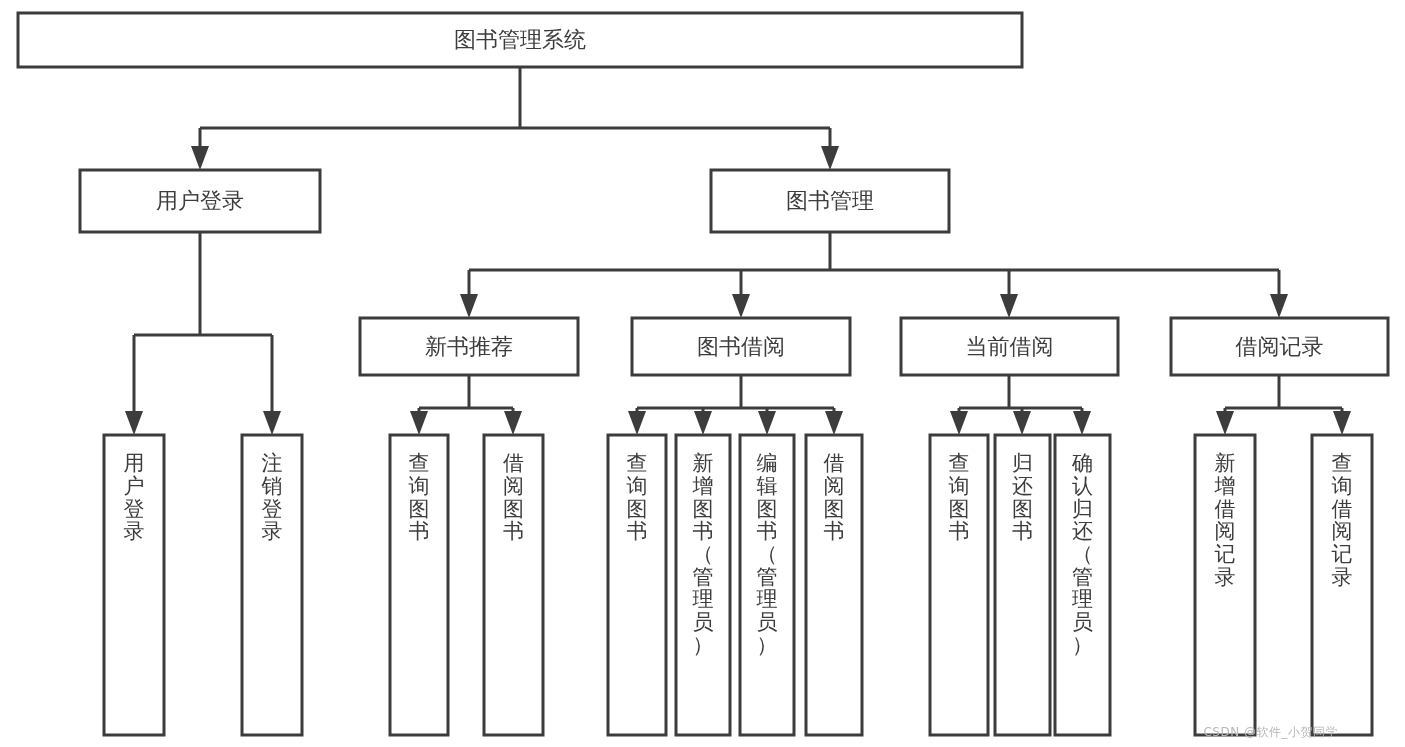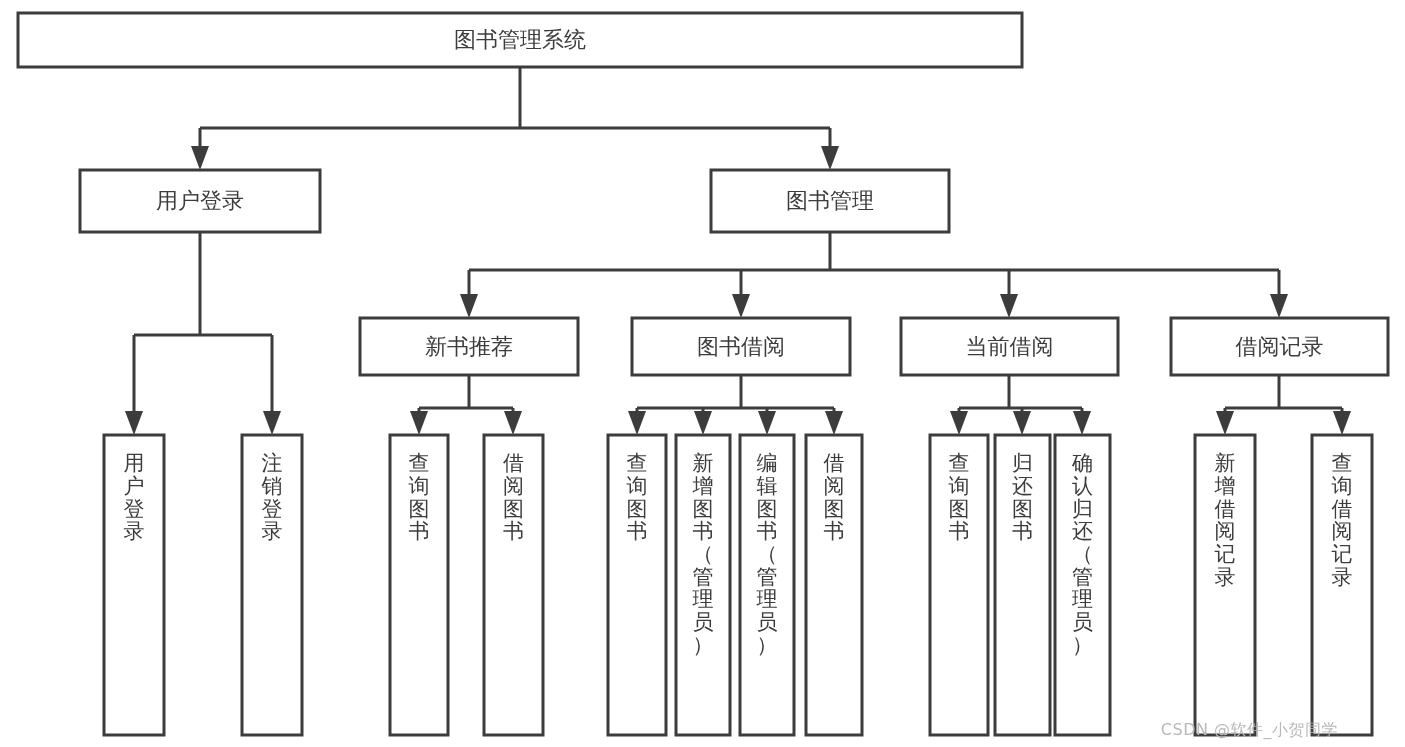--- a/index.html
+++ b/index.html
@@ -52,21 +52,21 @@
   }
   .link-arrow {
     fill: #3c3c3c;
     stroke: none;
   }
   .watermark {
     position: absolute;
     right: 16px;
     bottom: 6px;
     color: #b8b8b8;
-    font-size: 16px;
+    font-size: 12px;
     font-family: "DejaVu Sans", "Liberation Sans", sans-serif;
     white-space: nowrap;
     letter-spacing: 0.5px;
   }
 </style>
 </head>
 <body>
 
 <div id="diagram-root">
   <svg id="tree-svg" viewBox="0 0 1405 747">

